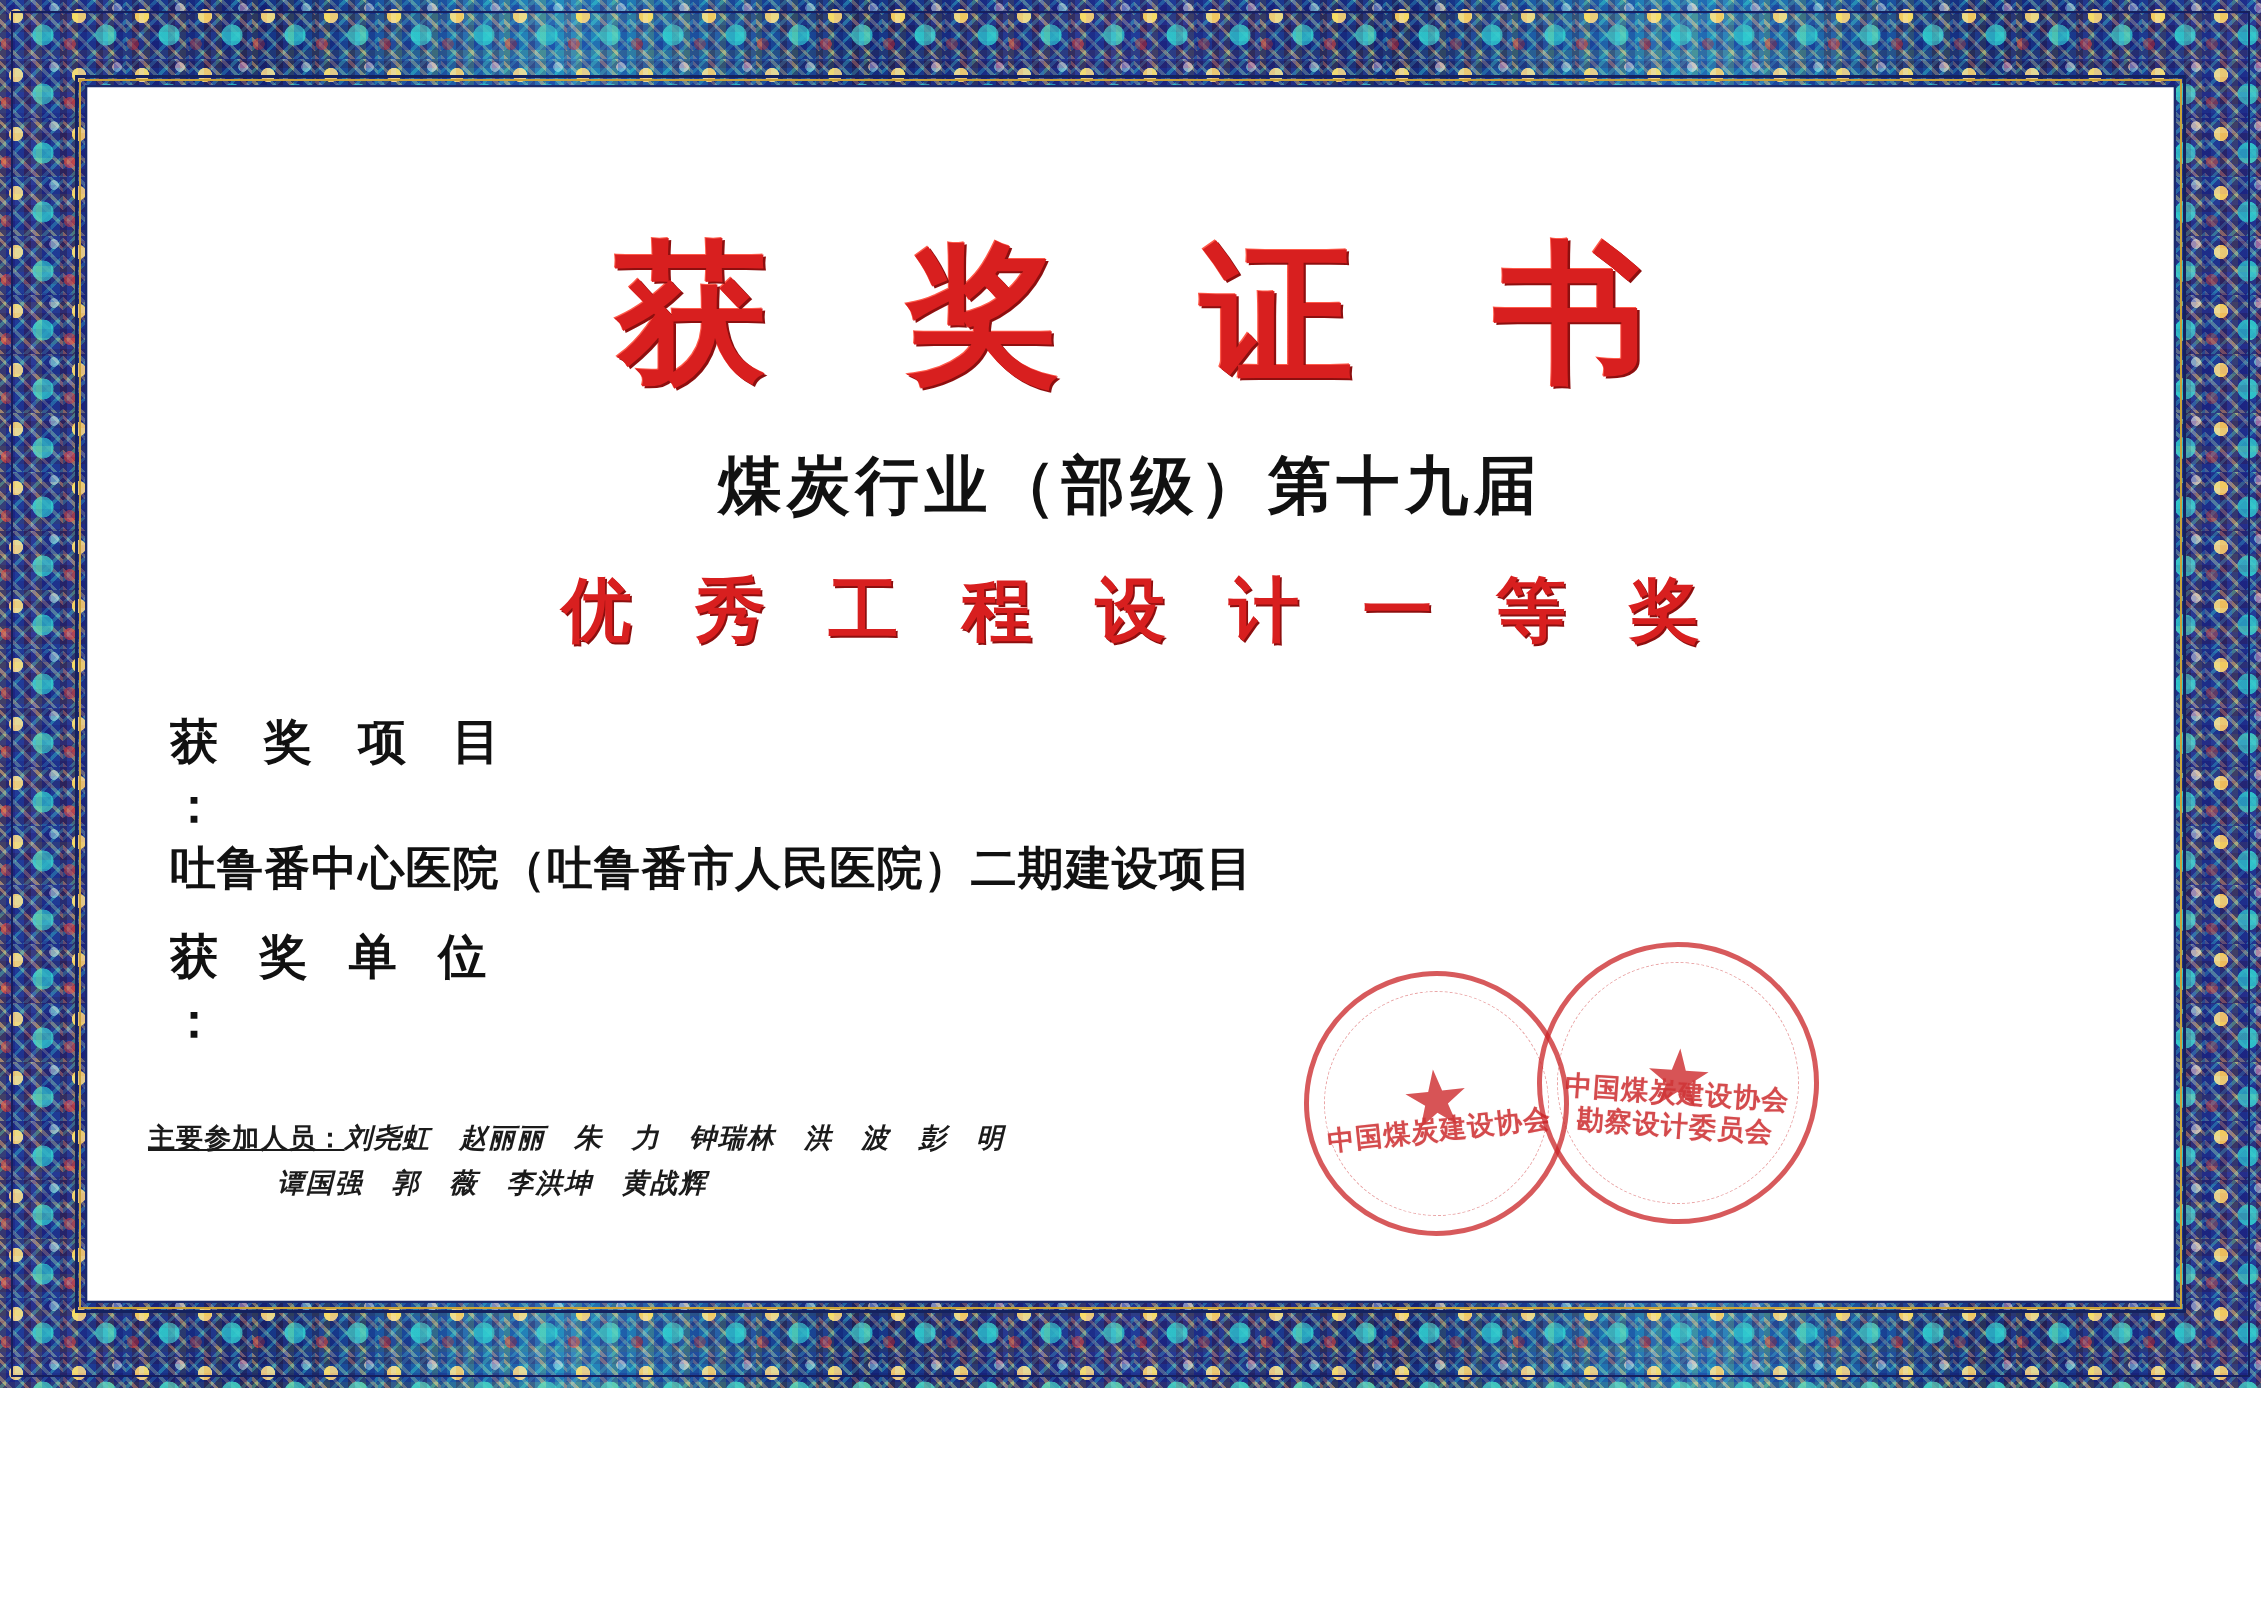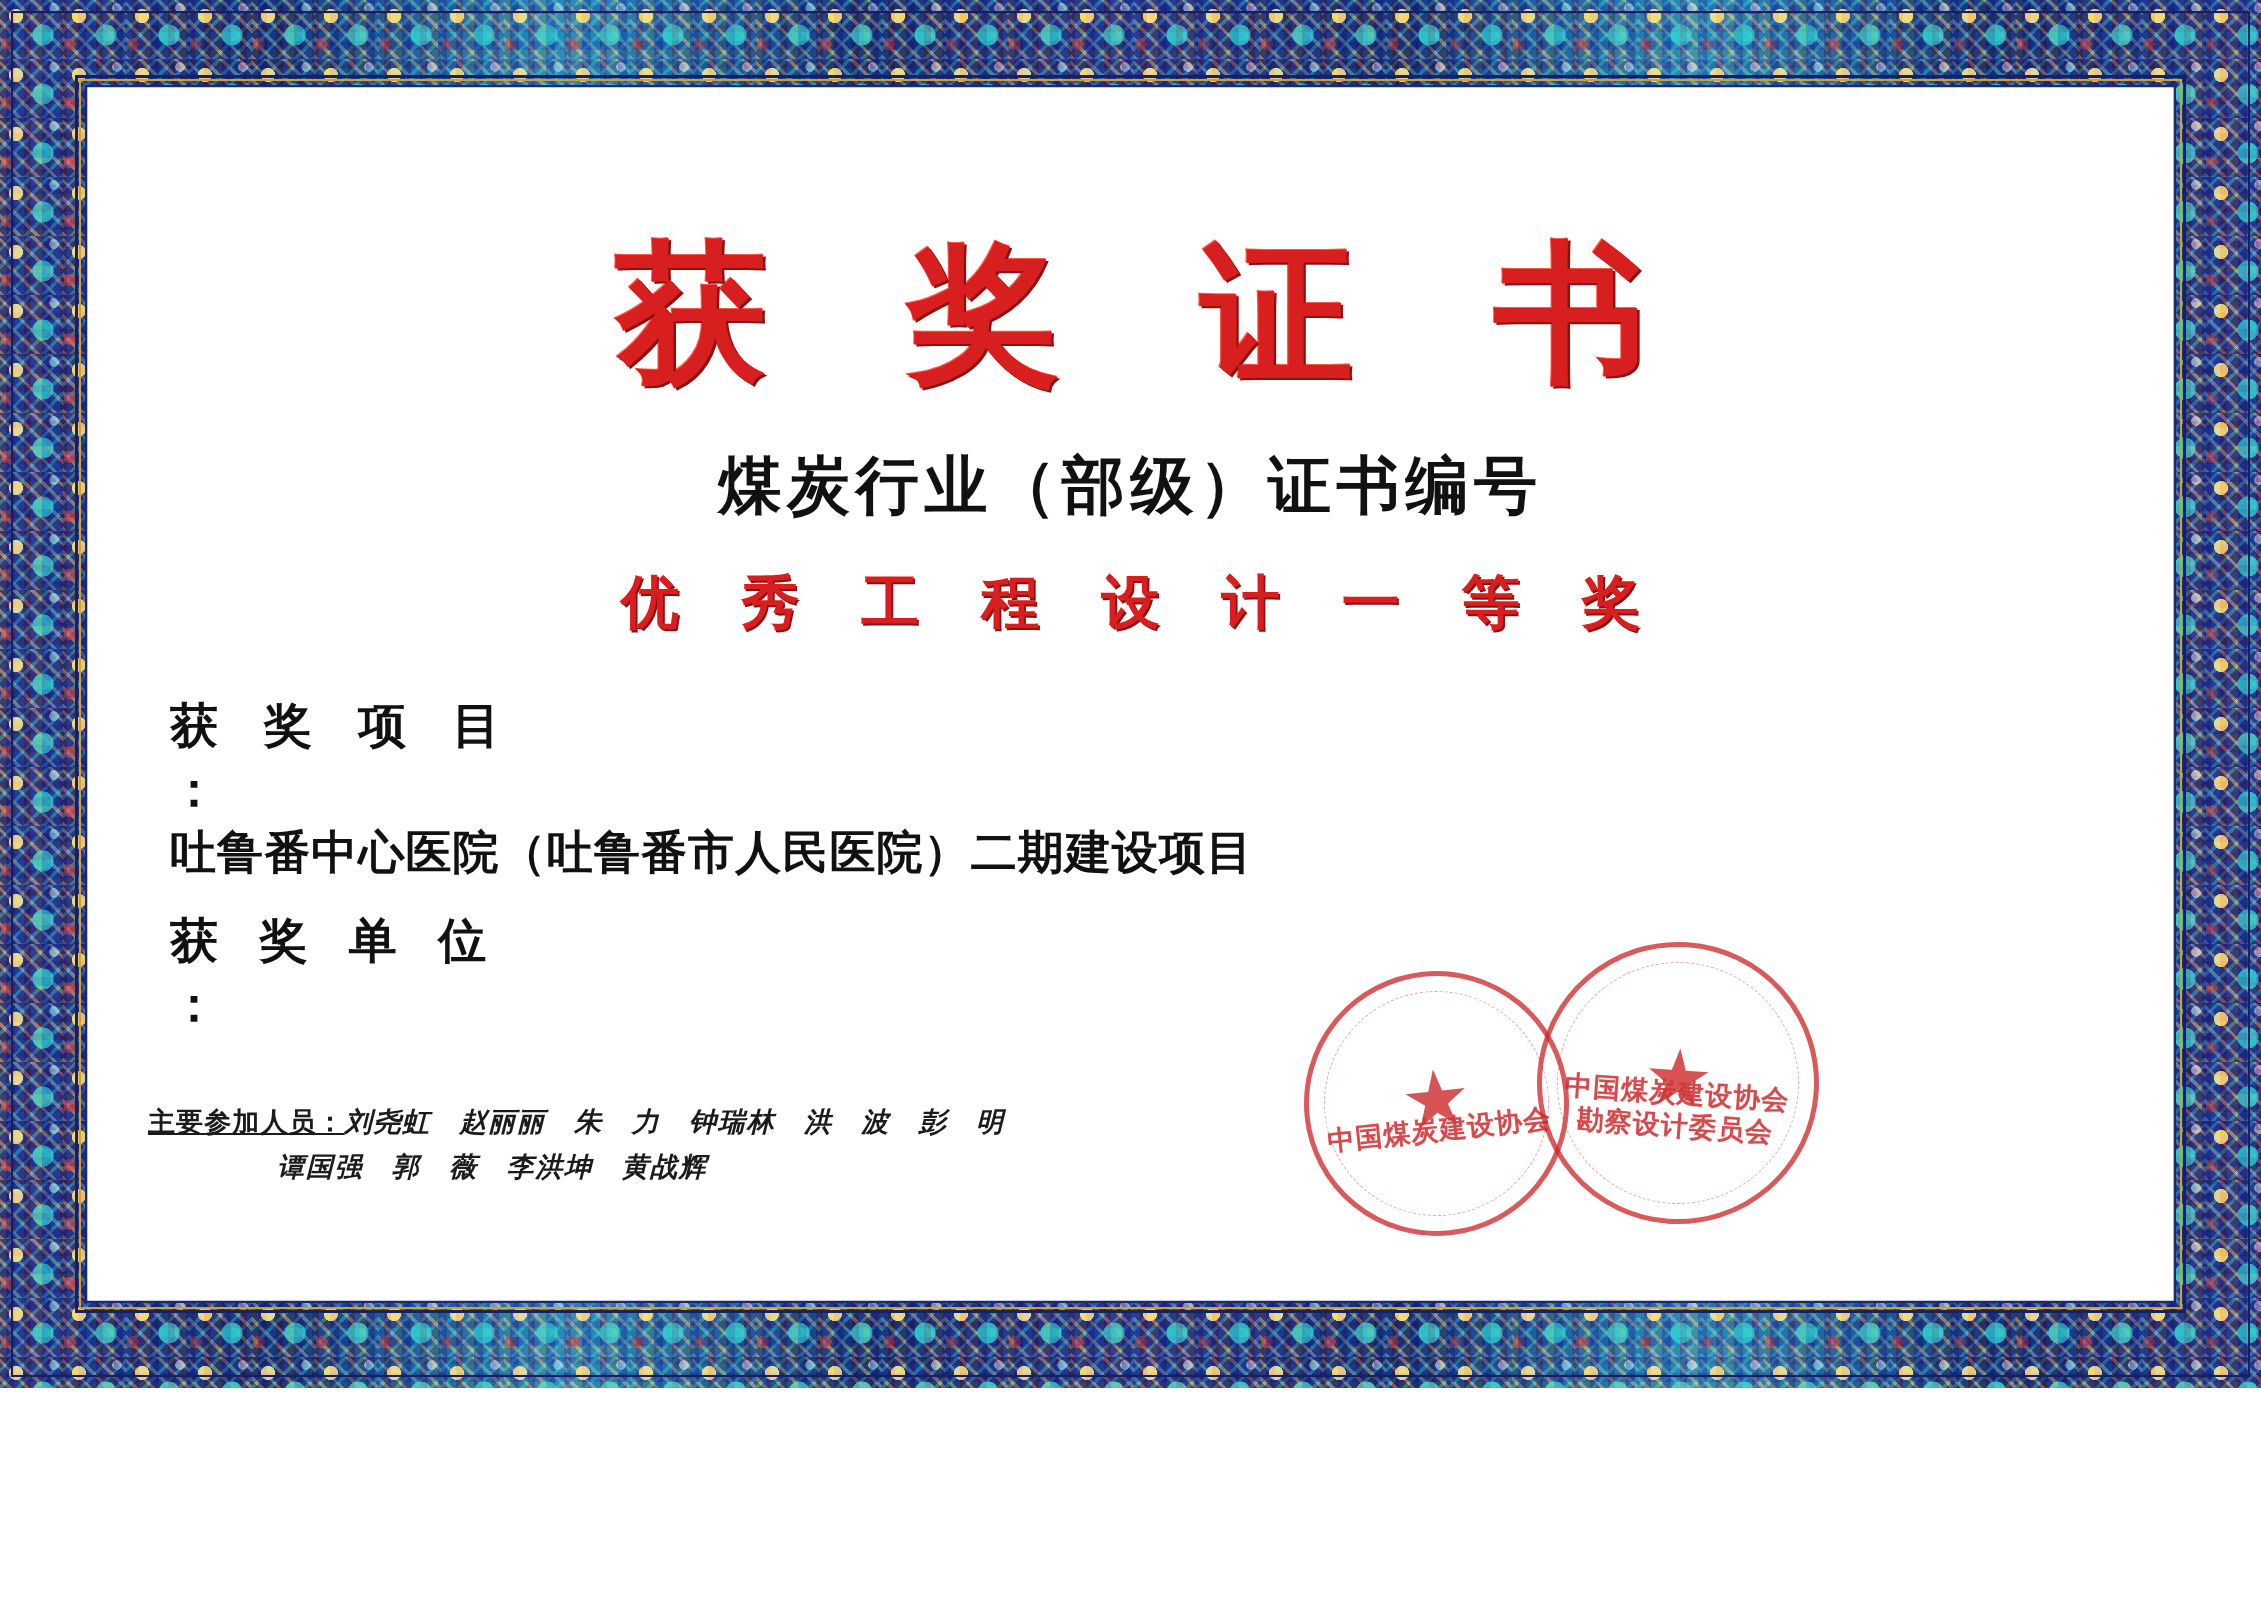--- a/index.html
+++ b/index.html
@@ -126,23 +126,23 @@
     font-family: "DejaVu Serif", "Liberation Serif", serif;
     font-weight: 700;
     font-size: 63px;
     letter-spacing: 5.7px;
     color: #111111;
   }
 
   .subtitle-2 {
     text-align: center;
     margin-top: 35px;
-    font-family: Liberation Sans, sans-serif;
-    font-weight: 700;
-    font-size: 58px;
+    font-family: Liberation Serif, serif;
+    font-weight: 700;
+    font-size: 70px;
     letter-spacing: 23px;
     text-indent: 23px;
     color: #d81f1f;
     text-shadow: 1.7px 1.7px 0 #8d0f0f;
   }
 
   .field-row {
     margin-top: 52px;
     padding-left: 79px;
     display: flex;
@@ -289,21 +289,21 @@
     <div class="frame-thinline-out"></div>
     <div class="frame-hole"></div>
     <div class="frame-thinline-in"></div>
     <div class="frame-gold"></div>
   </div>
 
   <div class="content">
 
     <div class="title">获 奖 证 书</div>
 
-    <div class="subtitle-1">煤炭行业（部级）证书编号</div>
+    <div class="subtitle-1">煤炭行业（部级）第十九届</div>
 
     <div class="subtitle-2">优 秀 工 程 设 计 一 等 奖</div>
 
     <div class="field-row">
       <span class="field-label">获 奖 项 目</span>
       <span class="field-colon">：</span>
       <span class="field-value">吐鲁番中心医院（吐鲁番市人民医院）二期建设项目</span>
     </div>
 
     <div class="field-row second">

